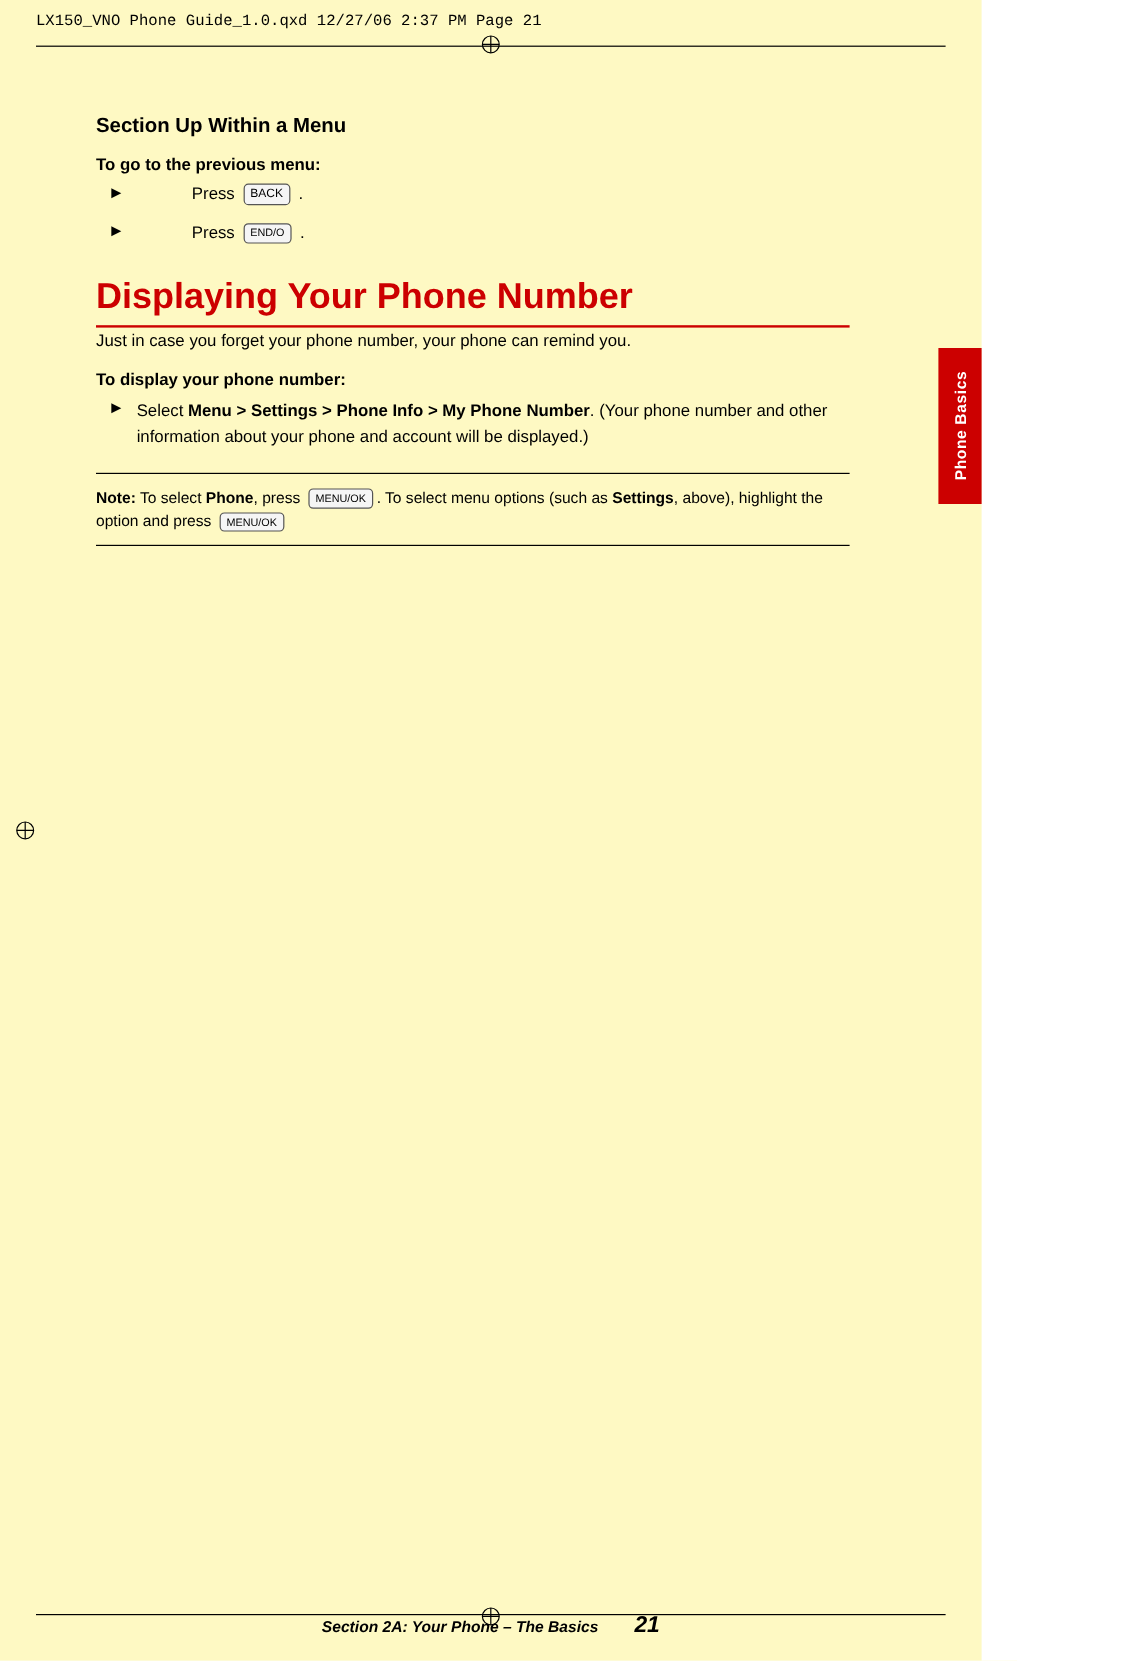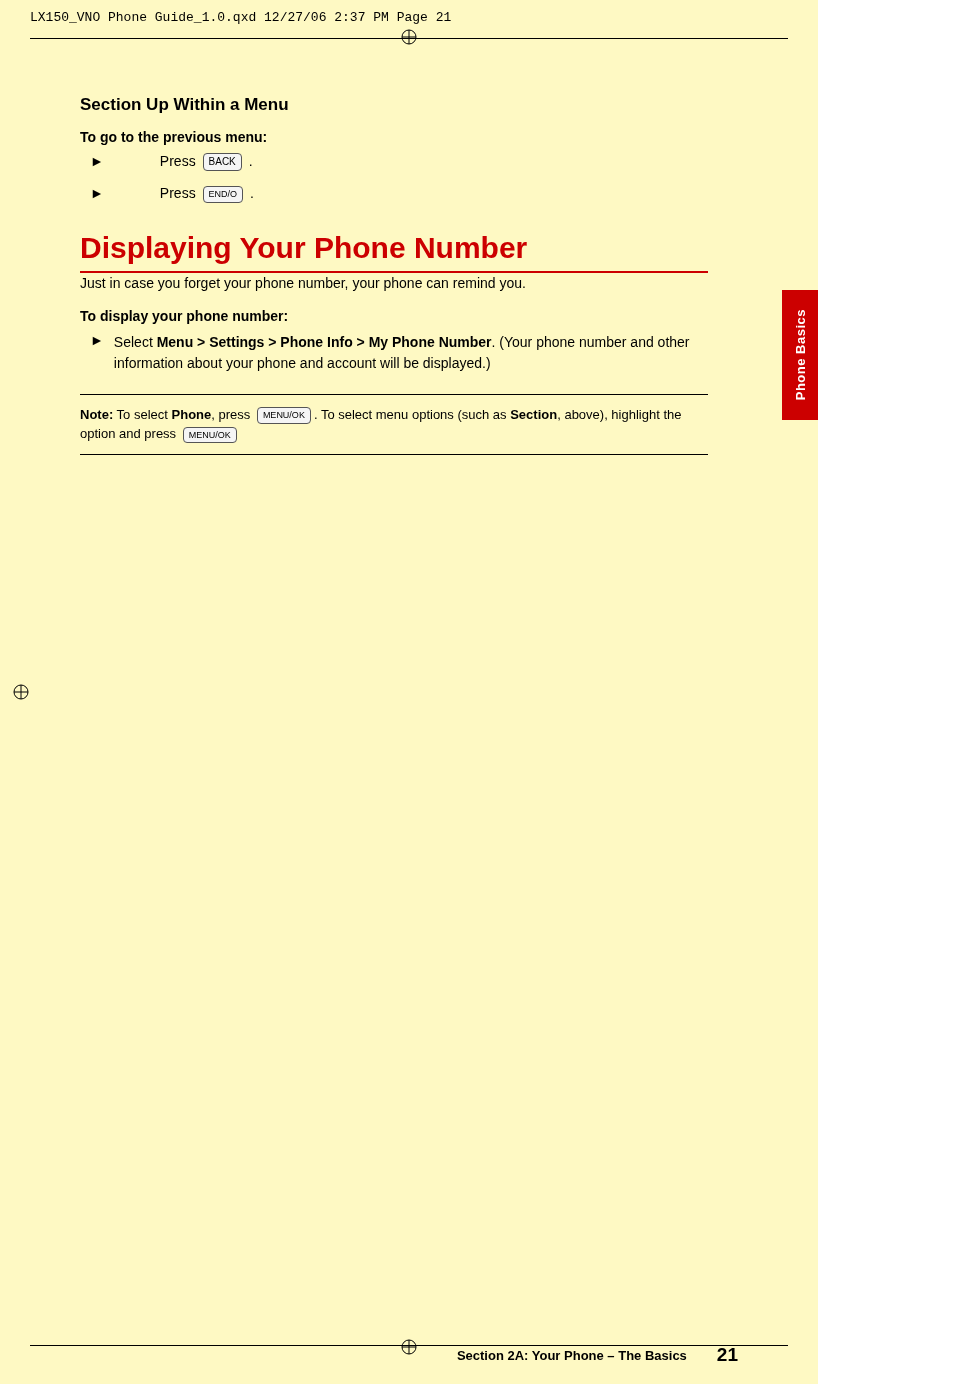--- a/index.html
+++ b/index.html
@@ -217,25 +217,26 @@
       letter-spacing: 0.5px;
     }
 
     
     .footer {
       position: absolute;
       bottom: 18px;
       left: 80px;
       right: 80px;
       display: flex;
-      justify-content: flex-end;
+      justify-content: center;
       align-items: center;
       font-family: Arial, sans-serif;
       font-size: 13px;
       color: #000;
+      font-style: italic;
     }
 
     .footer-section {
       font-weight: bold;
     }
 
     .footer-page {
       margin-left: 20px;
       font-weight: bold;
       font-size: 19px;
@@ -316,21 +317,21 @@
         <span class="bullet-arrow-block">►</span>
         <div class="bullet-content">
           <span>Select </span><span class="bold-inline">Menu &gt; Settings &gt; Phone Info &gt; My Phone Number</span><span>. (Your phone number and other information about your phone and account will be displayed.)</span>
         </div>
       </div>
 
       <div class="note-box">
         <p class="note-text">
           <span class="bold-inline">Note:</span><span> To select </span><span class="bold-inline">Phone</span><span>, press </span><span class="btn-icon" style="font-size:9px;">
               <span>MENU/OK</span>
-            </span><span>. To select menu options (such as </span><span class="bold-inline">Section</span><span>, above), highlight the option and press </span><span class="btn-icon" style="font-size:9px;">
+            </span><span>. To select menu options (such as </span><span class="bold-inline">Settings</span><span>, above), highlight the option and press </span><span class="btn-icon" style="font-size:9px;">
               <span>MENU/OK</span>
             </span>
         </p>
       </div>
     </div>
 
   </div>
 
   <hr class="bottom-rule">
 

